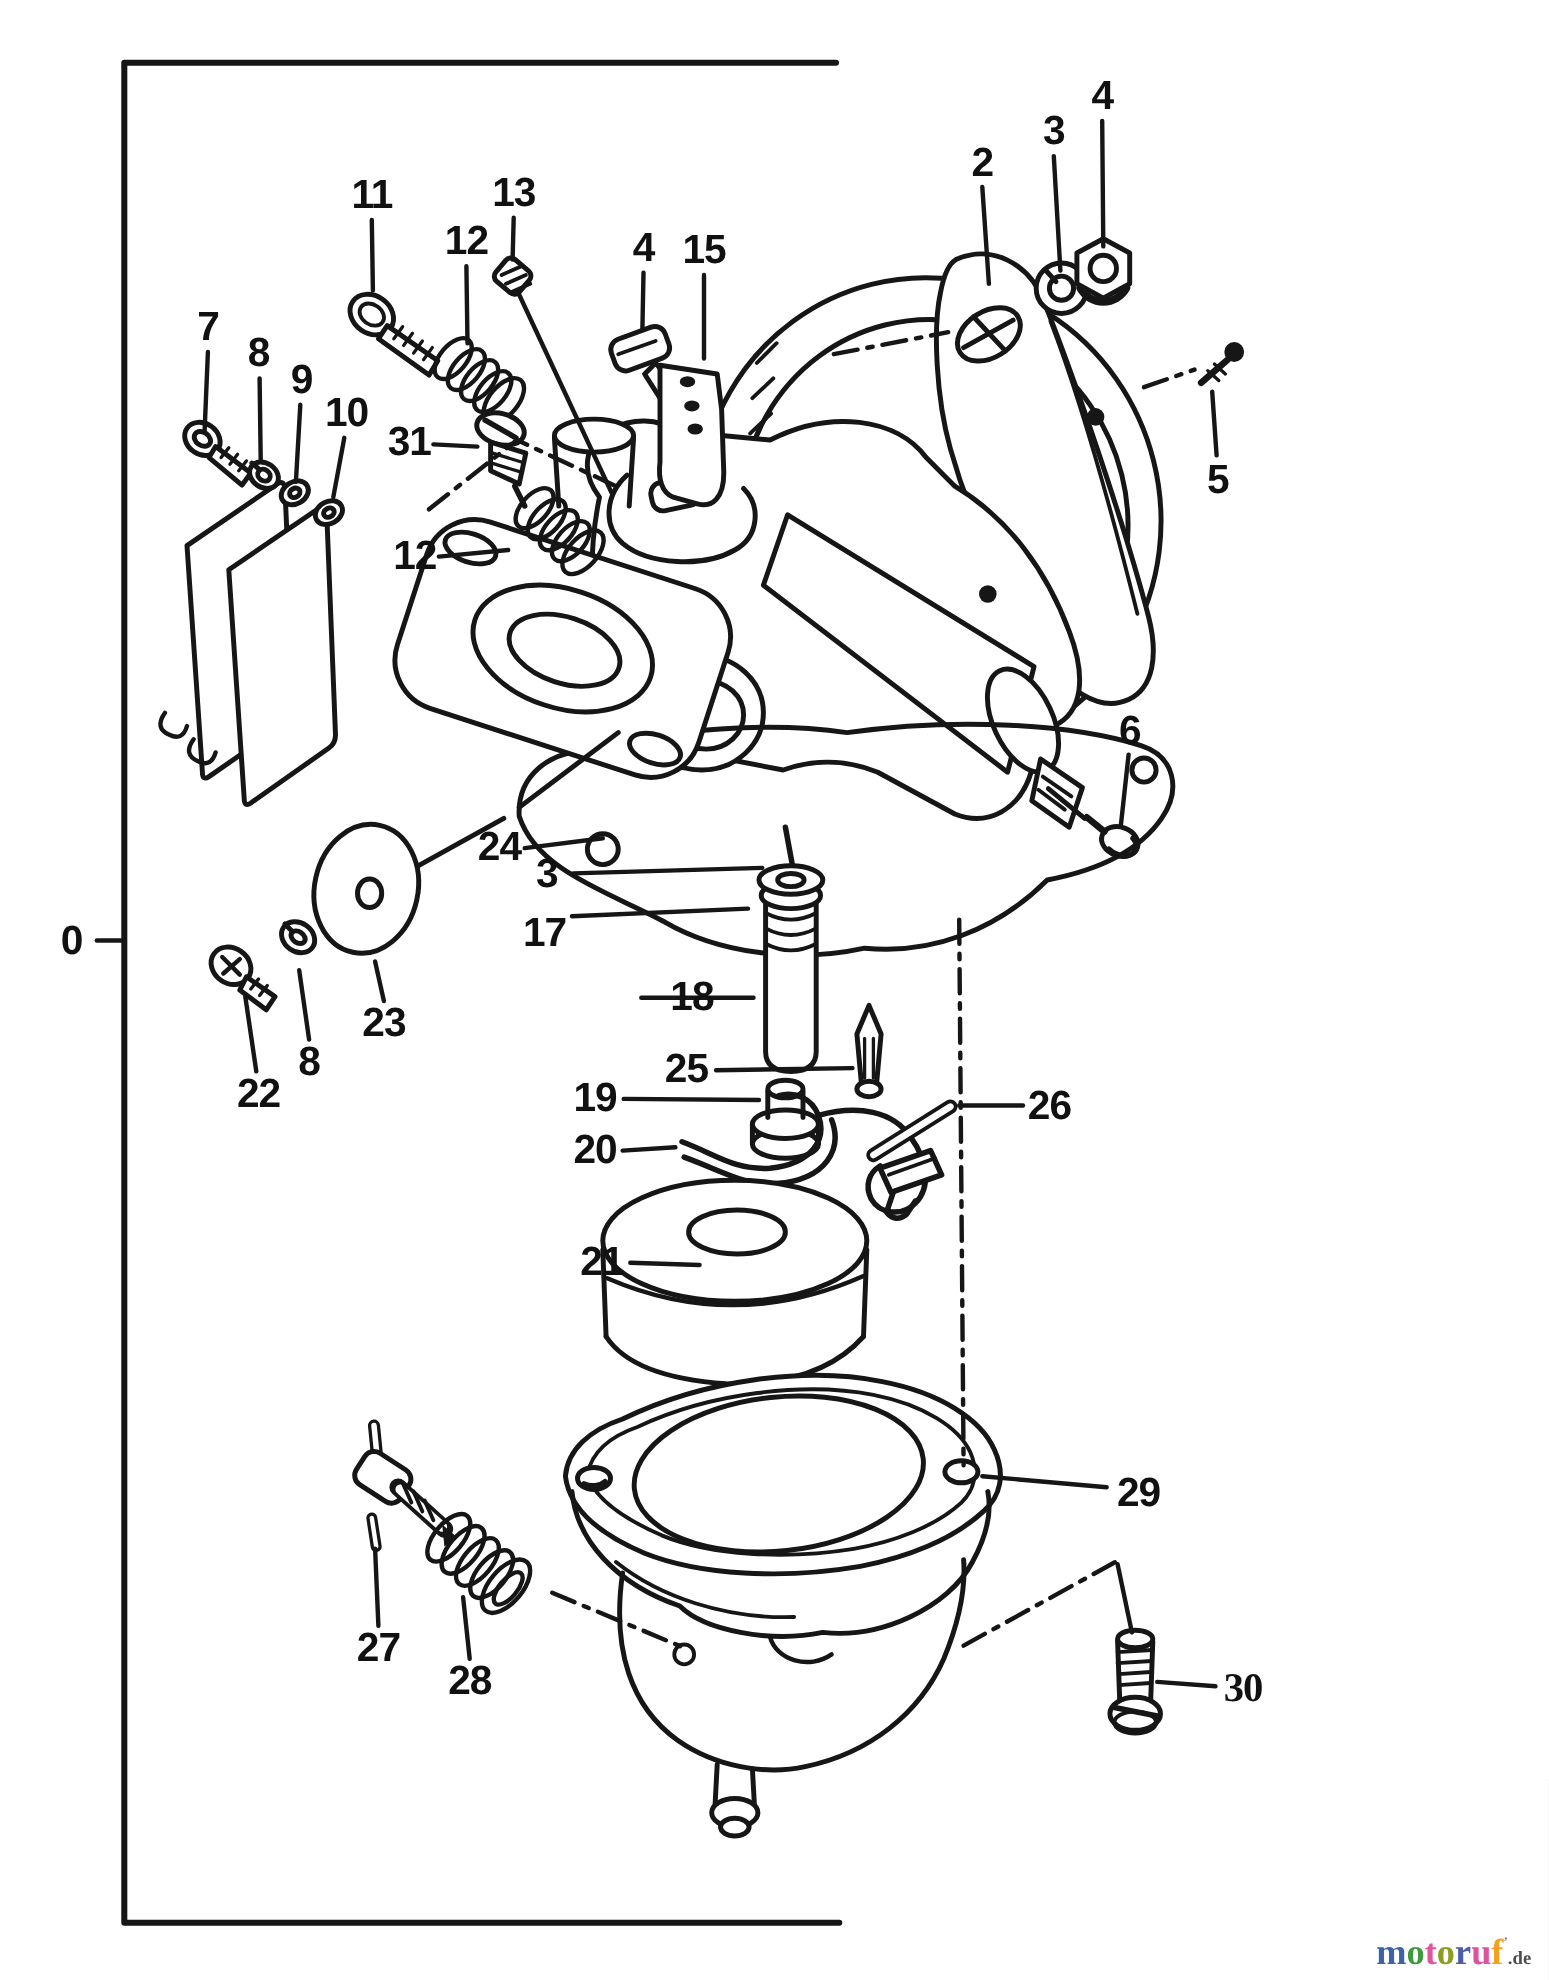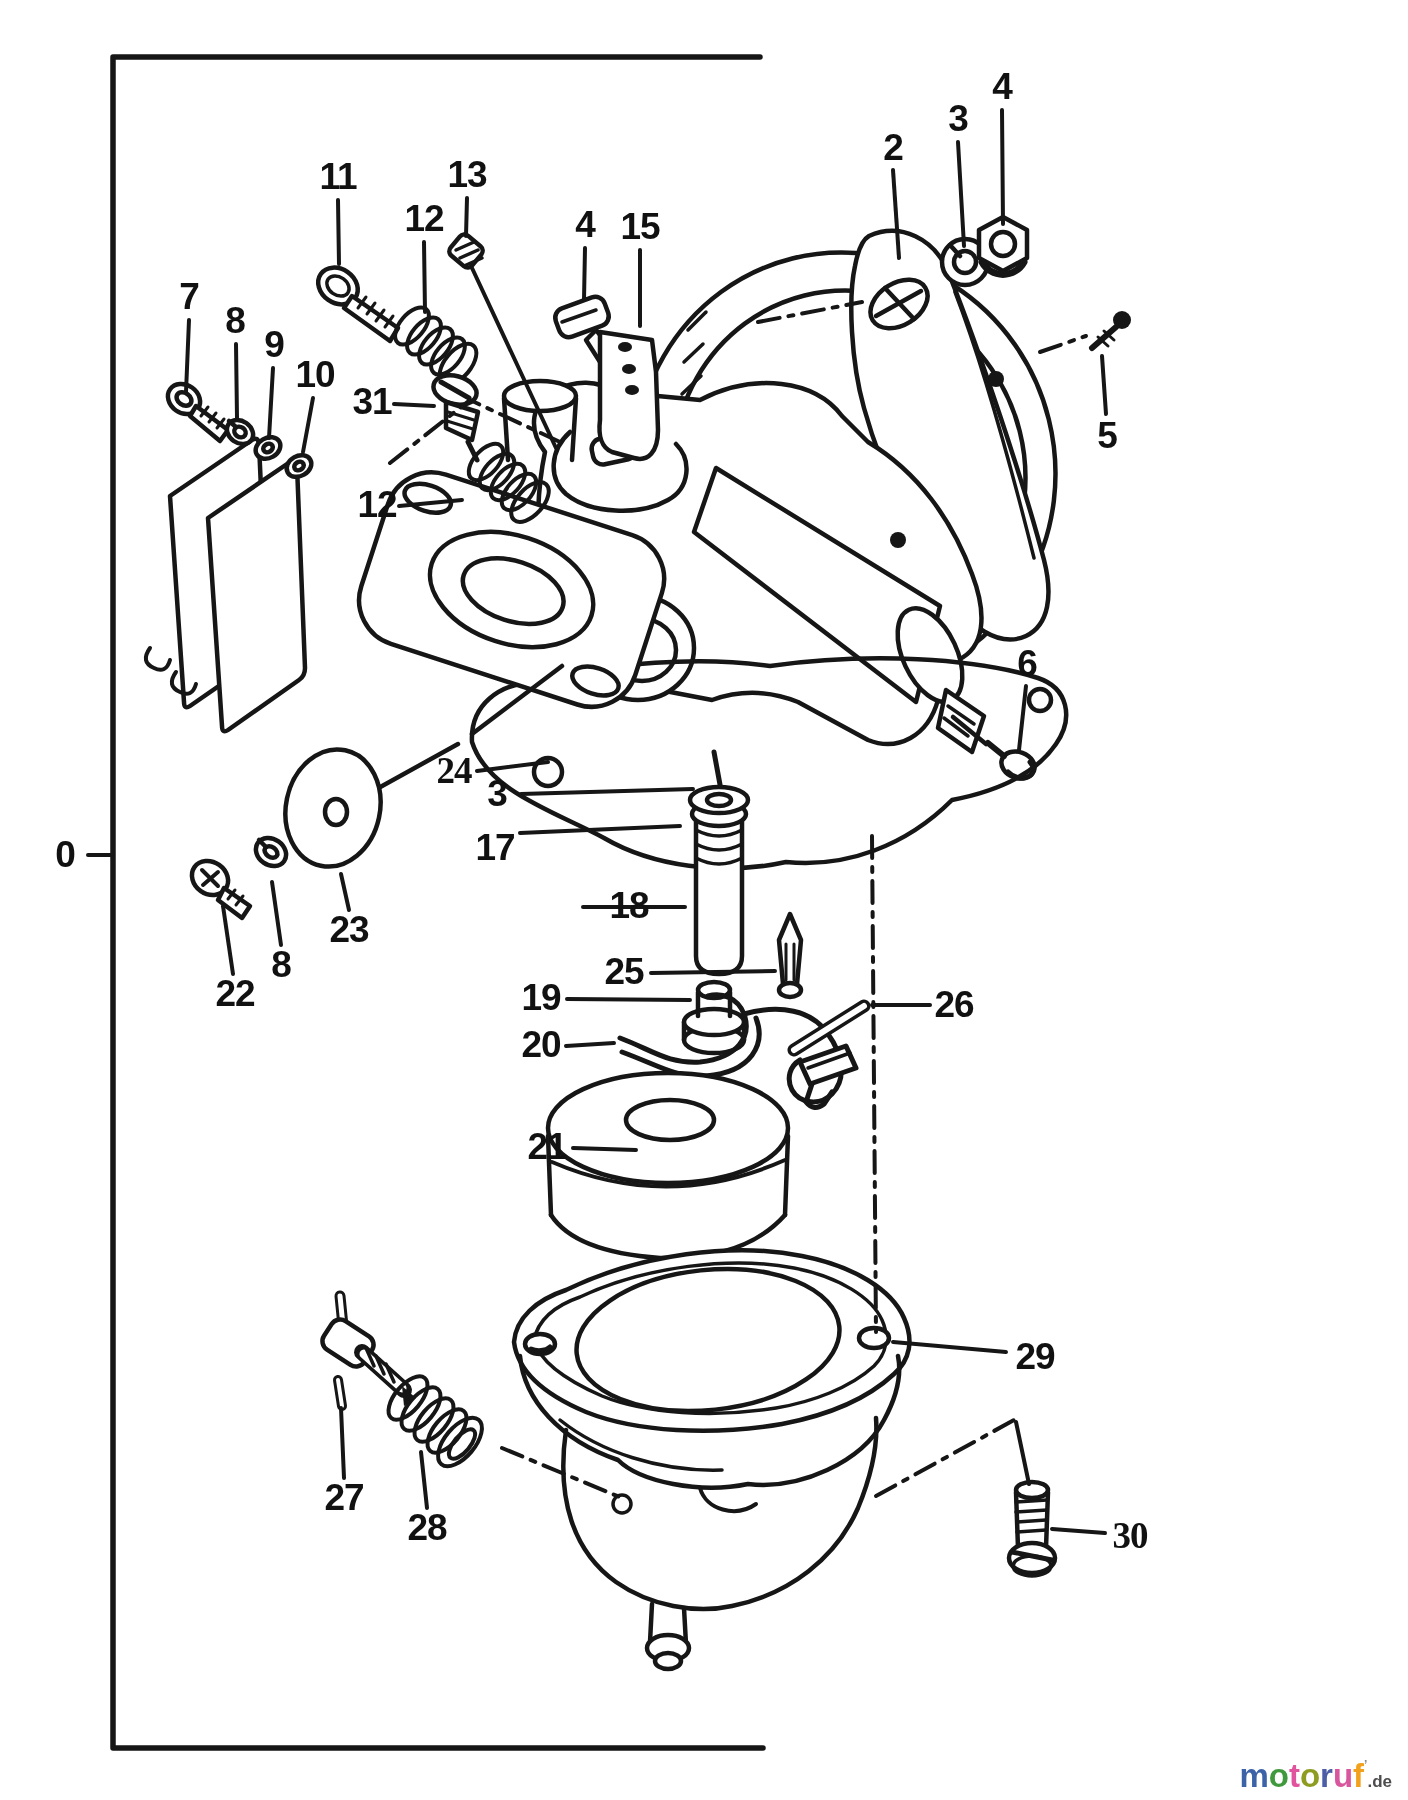--- a/index.html
+++ b/index.html
@@ -9,21 +9,21 @@
   }
   svg{position:absolute;left:0;top:0;}
   .callout{
     position:absolute;transform:translate(-50%,-50%);
     font-family:"Liberation Sans",sans-serif;
     font-weight:700;font-size:37px;color:#111;letter-spacing:-1px;
     white-space:nowrap;user-select:none;
   }
   .logo{
     position:absolute;right:16px;bottom:8px;
-    font-family:Liberation Sans, sans-serif;font-weight:700;font-size:33px;
+    font-family:Liberation Serif, serif;font-weight:700;font-size:33px;
     line-height:1;user-select:none;
   }
   .logo .suffix{font-size:17px;font-weight:700;}
   .logo .mark{font-size:12px;vertical-align:top;color:#8a8a8a;}
 </style>
 </head>
 <body>
 
 <div class="page">
 
@@ -388,21 +388,21 @@
       <div class="callout" style="left: 235px; top: 321px;">8</div>
       <div class="callout" style="left: 274px; top: 345px;">9</div>
       <div class="callout" style="left: 315px; top: 375px;">10</div>
       <div class="callout" style="left: 338px; top: 177px;">11</div>
       <div class="callout" style="left: 424px; top: 219px;">12</div>
       <div class="callout" style="left: 467px; top: 175px;">13</div>
       <div class="callout" style="left: 585px; top: 225px;">4</div>
       <div class="callout" style="left: 640px; top: 227px;">15</div>
       <div class="callout" style="left: 372px; top: 402px;">31</div>
       <div class="callout" style="left: 377px; top: 505px;">12</div>
-      <div class="callout" style="left: 454px; top: 770px; font-family: Liberation Serif, serif;">24</div>
+      <div class="callout" style="left: 454px; top: 770px;">24</div>
       <div class="callout" style="left: 497px; top: 794px;">3</div>
       <div class="callout" style="left: 495px; top: 832px; margin-top: 16px;">17</div>
       <div class="callout" style="left: 584px; top: 906px; margin-left: 45px;">18</div>
       <div class="callout" style="left: 624px; top: 972px;">25</div>
       <div class="callout" style="left: 541px; top: 998px;">19</div>
       <div class="callout" style="left: 541px; top: 1045px;">20</div>
       <div class="callout" style="left: 954px; top: 1005px;">26</div>
       <div class="callout" style="left: 547px; top: 1147px;">21</div>
       <div class="callout" style="left: 235px; top: 994px;">22</div>
       <div class="callout" style="left: 281px; top: 965px;">8</div>

